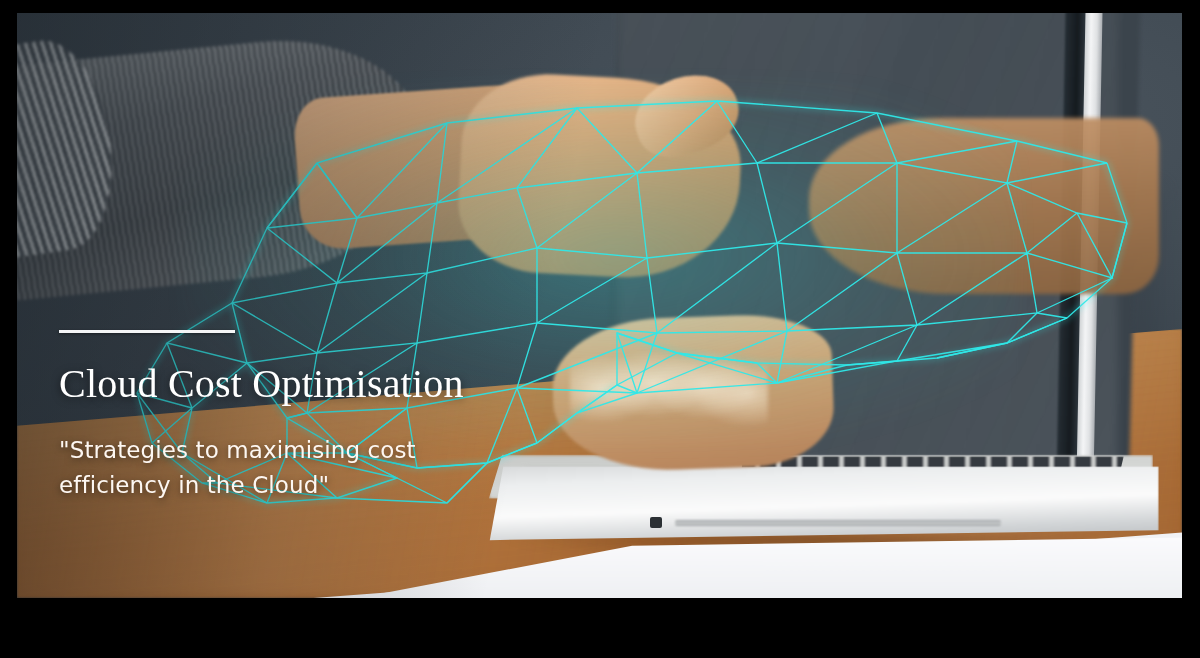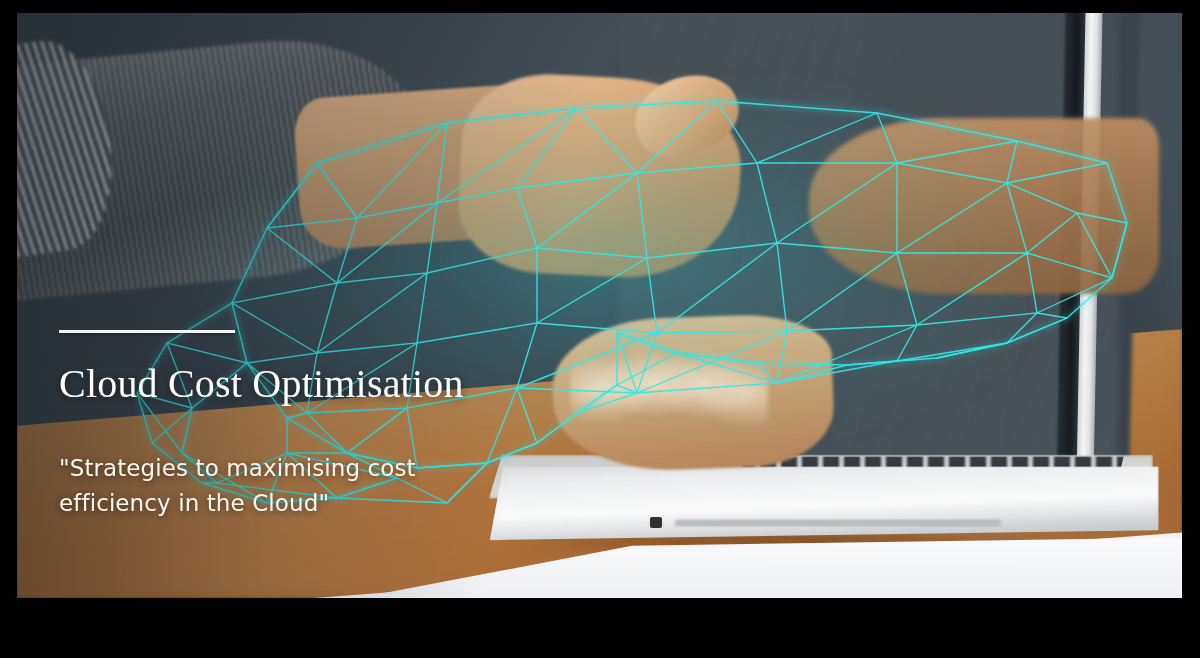--- a/index.html
+++ b/index.html
@@ -223,21 +223,21 @@
   .textwrap{position:absolute;left:59px;top:330px;width:520px;}
   .rule{
     width:176px;height:3px;background:#f4f5f6;margin:0 0 30px 0;
     box-shadow:0 1px 3px rgba(0,0,0,.45);
   }
   .title{
     font-family:"Liberation Serif","DejaVu Serif",serif;
     font-size:40px;line-height:1.05;color:#ffffff;font-weight:400;
     letter-spacing:.2px;white-space:nowrap;
     text-shadow:0 2px 8px rgba(0,0,0,.55);
-    margin:0 0 46px 0;
+    margin:0 0 28px 0;
   }
   .subtitle{
     font-family:"DejaVu Sans","Liberation Sans",sans-serif;
     font-size:23px;line-height:1.52;color:#fdf7f2;font-weight:400;
     width:380px;letter-spacing:.1px;
     text-shadow:0 2px 7px rgba(0,0,0,.5);
     margin:0;
   }
 </style>
 </head>

